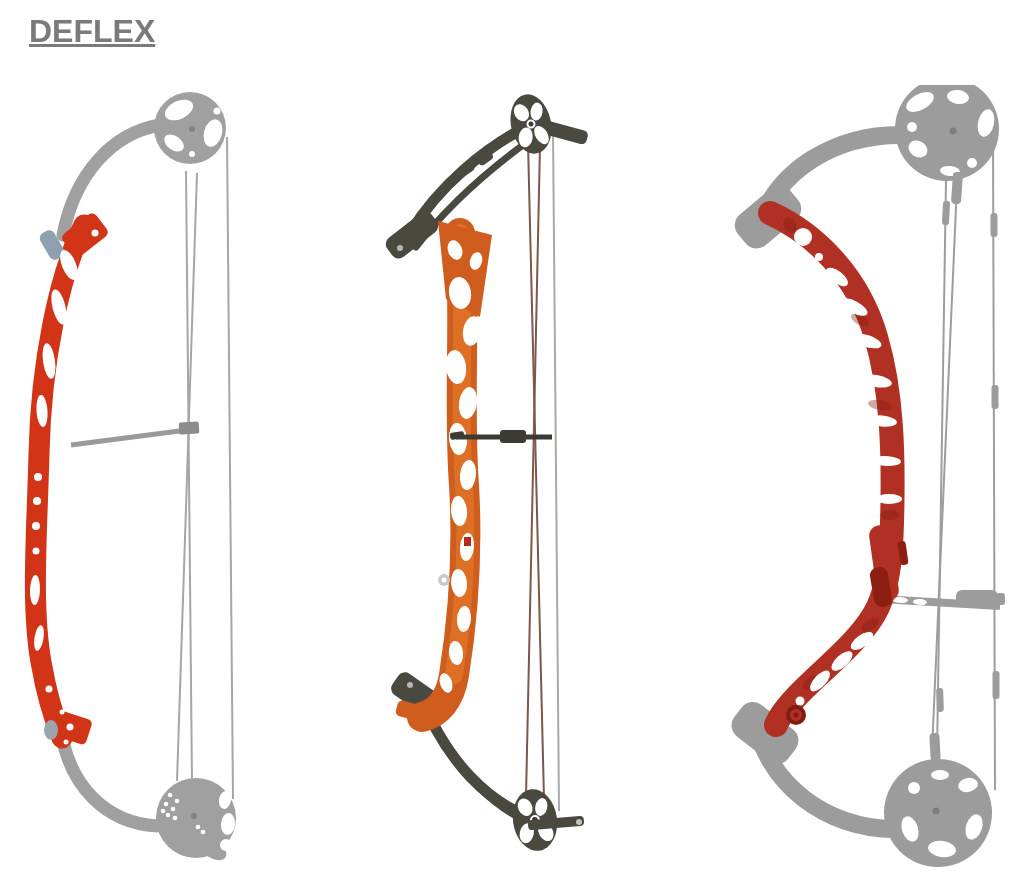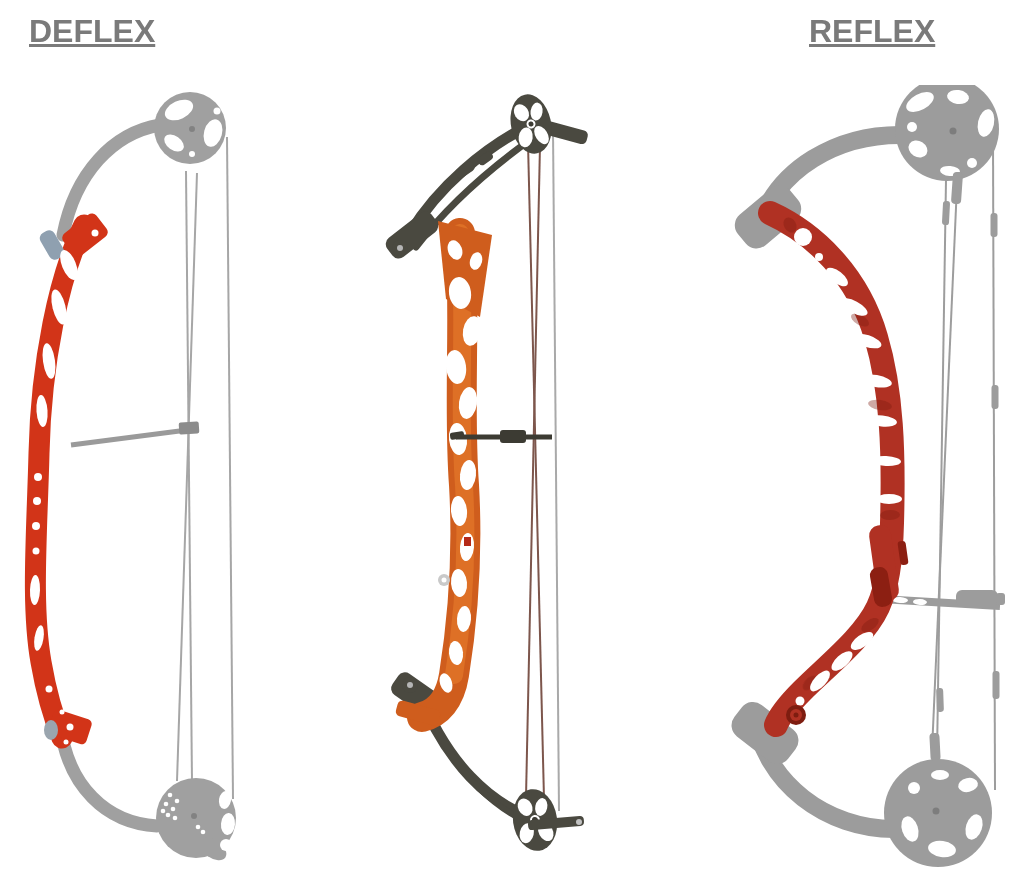--- a/index.html
+++ b/index.html
@@ -33,21 +33,20 @@
   .bow-2 .riser-s{stroke:var(--riser-2);} .bow-2 .riser-f{fill:var(--riser-2);}
   .bow-2 .limb-s{stroke:var(--limb-2);}   .bow-2 .limb-f{fill:var(--limb-2);}
   .bow-2 .string{stroke:var(--string-2);} .bow-2 .cable{stroke:var(--cable-2);}
 </style>
 </head>
 <body>
 
 <div class="canvas">
 
   <h1 class="hd hd0">DEFLEX</h1>
-  <h1 class="hd hd2">REFLEX</h1>
 
   <svg class="bow bow-0" width="260" height="790" viewBox="0 0 260 790" role="img" aria-label="deflex-compound-bow-side-view">
     <g>
       <path class="string" d="M222,52 L228,714"></path>
       <path class="cable" d="M181,86 L187,698"></path>
       <path class="cable" d="M192,88 L172,696"></path>
     </g>
     <g>
       <path d="M66,360 L190,344" stroke="#9a9a9a" stroke-width="5" fill="none"></path>
       <rect x="174" y="337" width="20" height="12" rx="2" fill="#8c8c8c" transform="rotate(-4 184 343)"></rect>

